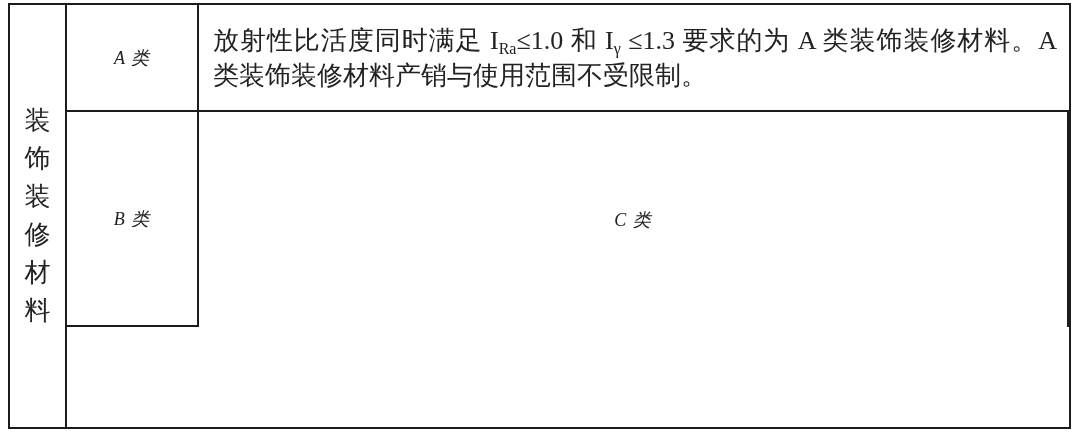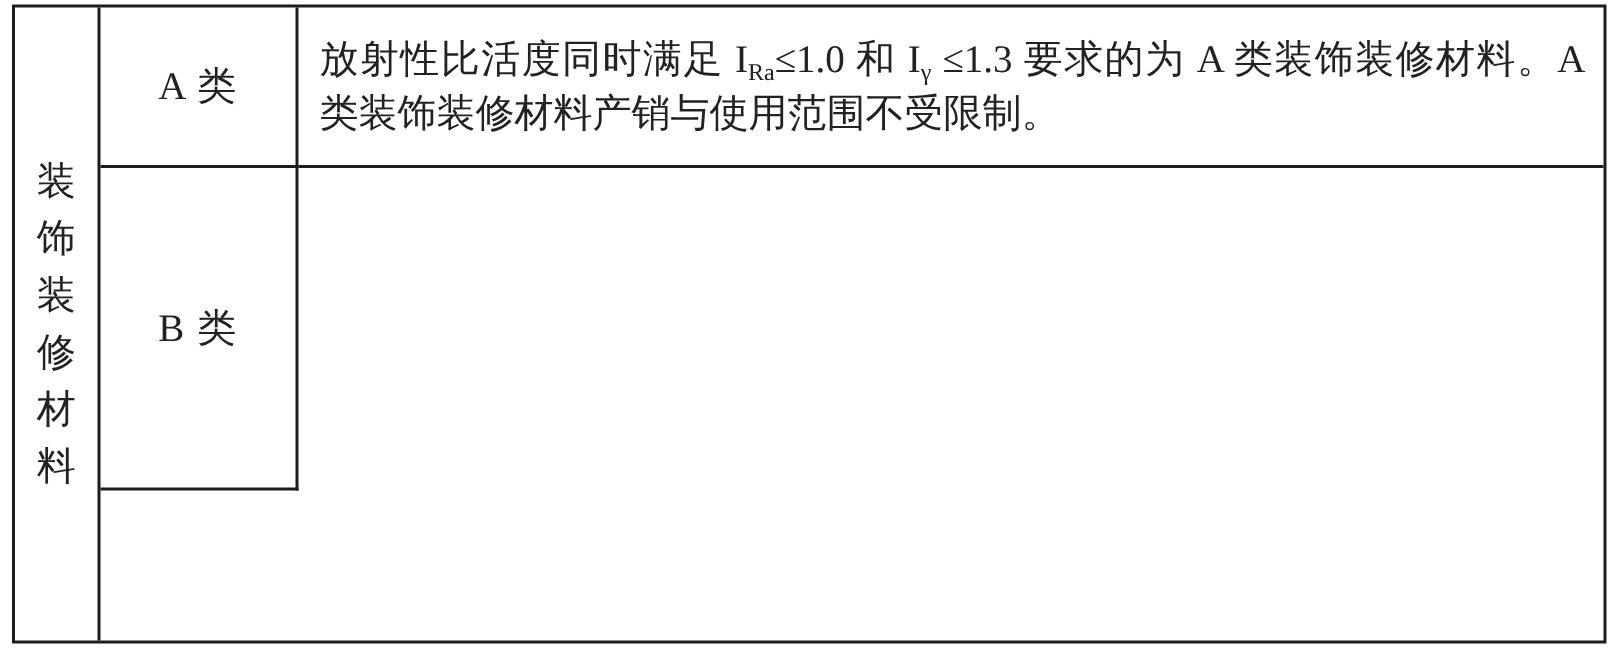--- a/index.html
+++ b/index.html
@@ -45,22 +45,23 @@
     grid-column: 1;
     grid-row: 1 / 4;
   }
   .vertical-text {
     font-size: 26px;
     line-height: 38px;
     text-align: center;
   }
   .vchar { display: block; }
   .label-cell {
-    font-size: 26px;
+    font-size: 18px;
     letter-spacing: 1px;
+    font-style: italic;
   }
   .desc-cell {
     justify-content: flex-start;
     padding: 0 12px 0 14px;
   }
   .desc {
     font-size: 26px;
     line-height: 27px;
     text-align: justify;
     width: 100%;
@@ -91,15 +92,18 @@
       <span>A 类</span>
     </div>
     <div class="cell desc-cell b-bottom">
       <p class="desc"><span>放射性比活度同时满足 I</span><span class="sub">Ra</span><span>≤1.0 和 I</span><span class="sub">γ</span><span> ≤1.3 要求的为 A 类装饰装修材料。A 类装饰装修材料产销与使用范围不受限制。</span></p>
     </div>
 
     <div class="cell label-cell b-right b-bottom">
       <span>B 类</span>
     </div>
 
+    <div class="cell label-cell b-right">
+      <span>C 类</span>
+    </div>
 
   </div>
 </div>
 
 </body></html>

